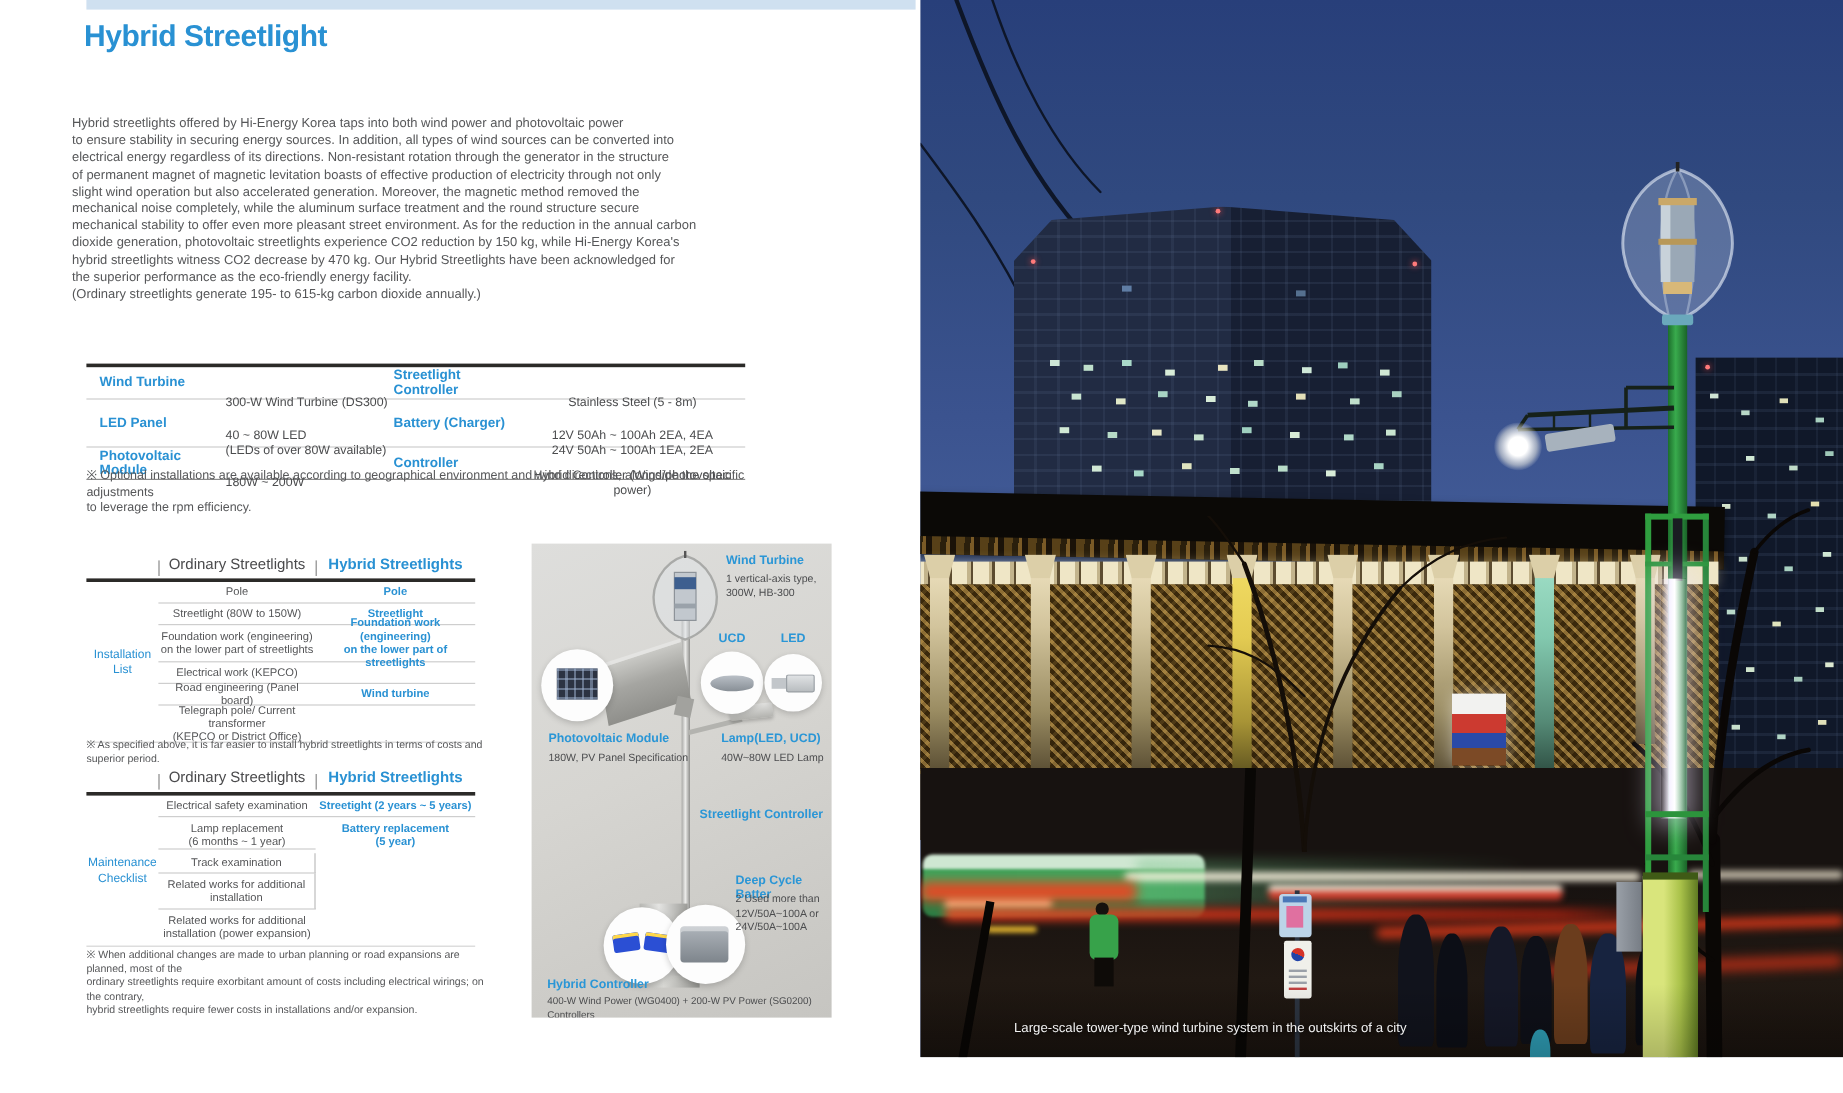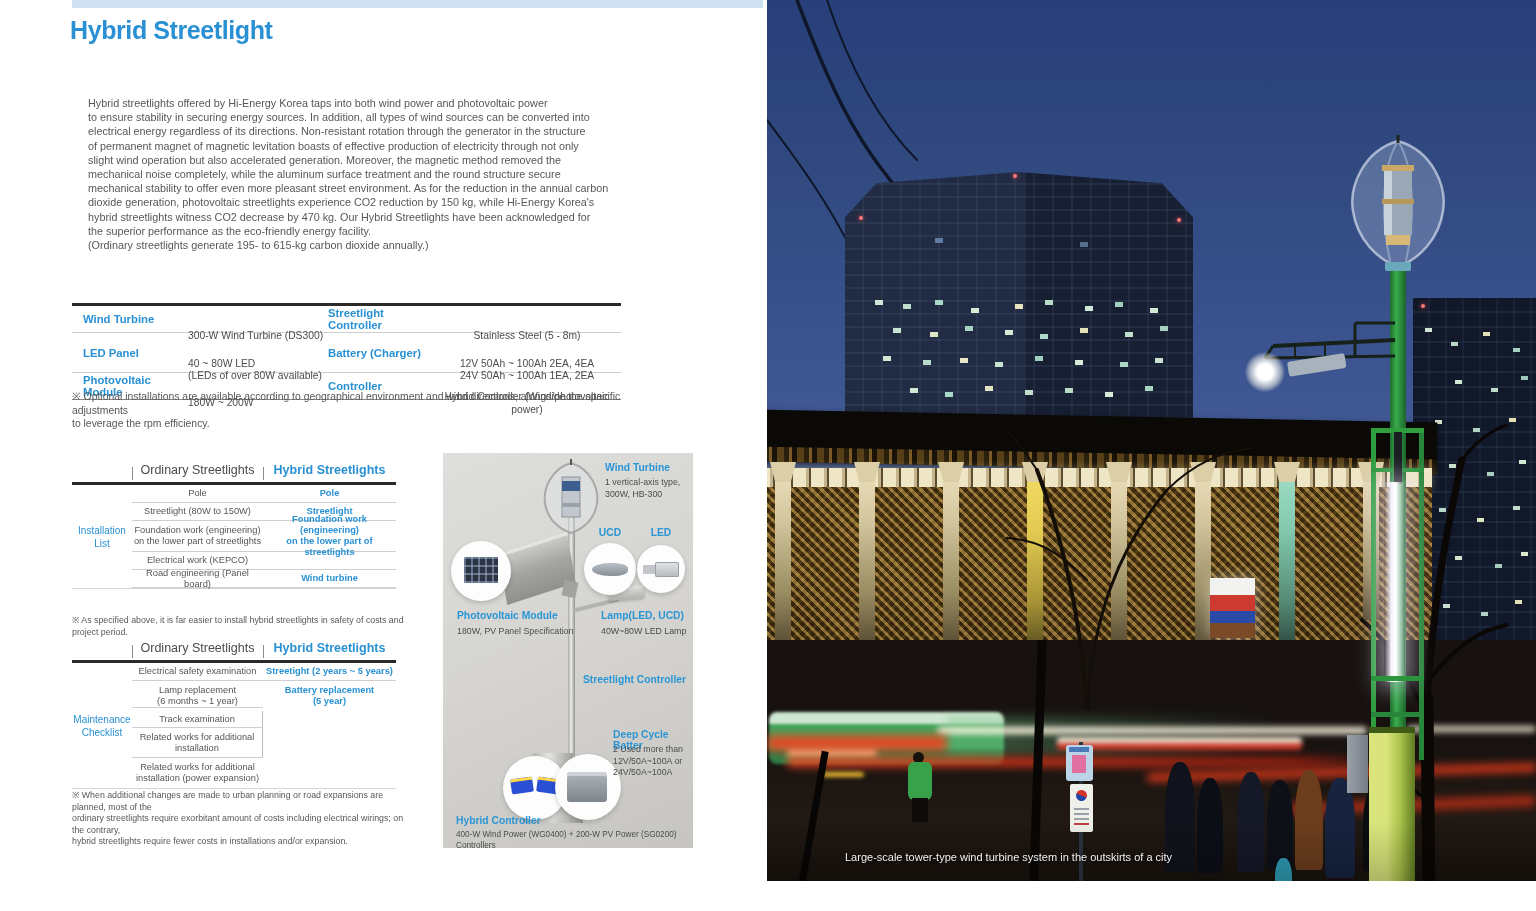--- a/index.html
+++ b/index.html
@@ -4,21 +4,21 @@
 <style>
   html,body{margin:0;padding:0;background:#fff;}
   .canvas{position:relative;width:1536px;height:881px;background:#ffffff;overflow:hidden;
           font-family:"Liberation Sans",sans-serif;color:#58595b;}
   .abs{position:absolute;}
   .preline{white-space:pre-line;}
 
   
   .topbar{left:72px;top:0;width:691px;height:8px;background:#cfe0f0;}
   .title{left:70px;top:16px;font-size:25px;font-weight:bold;color:#2991d3;letter-spacing:-0.4px;}
-  .intro{left:88px;top:96px;width:540px;font-size:10.8px;line-height:14.2px;color:#565759;}
+  .intro{left:60px;top:96px;width:540px;font-size:10.8px;line-height:14.2px;color:#565759;}
 
   .spec-table{left:72px;top:303px;width:549px;border-top:3px solid #2b2a28;border-bottom:1px solid #8a8a8a;}
   .spec-row{display:flex;align-items:center;border-top:1px solid #cecece;}
   .spec-row:first-child{border-top:none;}
   .sl{width:116px;padding-left:11px;box-sizing:border-box;font-size:11.3px;font-weight:bold;color:#2991d3;}
   .sv{width:140px;font-size:10.3px;color:#4b4c4e;line-height:12.5px;margin-top:35px;}
   .sl2{width:105px;padding-left:0;}
   .sv2{flex:1;text-align:center;}
 
   .fnote{font-size:10.4px;line-height:13.5px;color:#565759;}
@@ -134,24 +134,29 @@
 on the lower part of streetlights</div>
         </div>
         <div class="crow bline" style="height:17px;">
           <div class="oc preline">Electrical work (KEPCO)</div>
           <div class="hy preline"></div>
         </div>
         <div class="crow bline" style="height:17px;">
           <div class="oc preline">Road engineering (Panel board)</div>
           <div class="hy preline">Wind turbine</div>
         </div>
+        <div class="crow" style="height:30px;">
+          <div class="oc preline">Telegraph pole/ Current transformer
+(KEPCO or District Office)</div>
+          <div class="hy preline"></div>
+        </div>
       </div>
     </div>
   </div>
-  <div class="abs fnote-sm preline" style="left:72px;top:615px;width:340px;">※ As specified above, it is far easier to install hybrid streetlights in safety of costs and project period.</div>
+  <div class="abs fnote-sm preline" style="left:72px;top:615px;width:340px;">※ As specified above, it is far easier to install hybrid streetlights in terms of costs and superior period.</div>
 
   <div class="abs cmp" style="top:636px;">
     <div class="cmp-head">
       <div class="spacer"></div>
       <div class="hc">Ordinary Streetlights</div>
       <div class="hc2">Hybrid Streetlights</div>
       <span class="tick" style="left:60px;"></span>
       <span class="tick" style="left:191px;"></span>
     </div>
     <div class="cmp-body">

